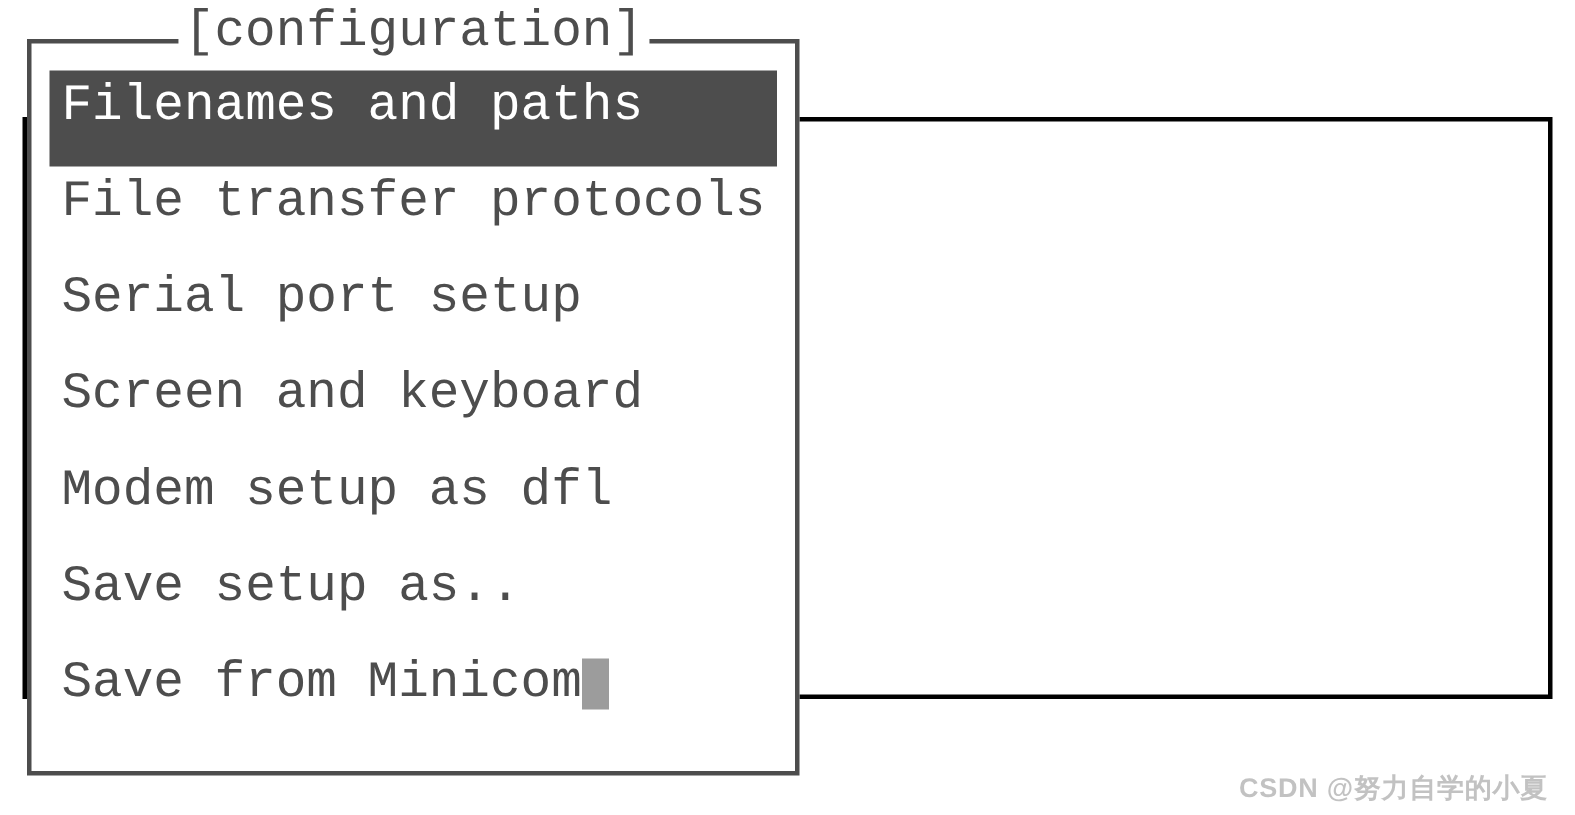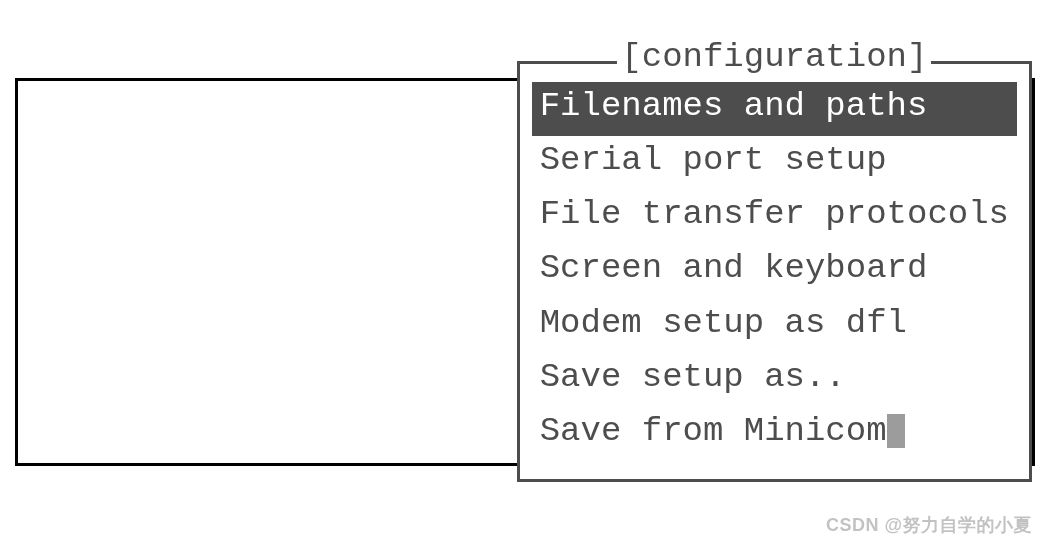--- a/index.html
+++ b/index.html
@@ -16,21 +16,21 @@
       display: flex;
       align-items: center;
       justify-content: center;
     }
     .outer-frame {
       border: 3px solid #000;
       width: 1020px;
       height: 388px;
       display: flex;
       align-items: center;
-      justify-content: flex-end;
+      justify-content: flex-start;
       position: relative;
     }
     .menu-box {
       border: 3px solid #4d4d4d;
       position: relative;
       padding: 18px 12px 18px 12px;
       background: #fff;
     }
     .menu-title {
       position: absolute;
@@ -44,21 +44,21 @@
       letter-spacing: 0px;
       line-height: 1;
     }
     .menu-list {
       list-style: none;
     }
     .menu-item {
       font-size: 34px;
       color: #4d4d4d;
       line-height: 1.3;
-      padding: 2px 8px 8px 8px;
+      padding: 2px 8px 18px 8px;
       white-space: pre;
       cursor: pointer;
       position: relative;
     }
     .menu-item.selected {
       background: #4d4d4d;
       color: #fff;
     }
     .cursor-block {
       display: inline-block;
@@ -82,22 +82,22 @@
   </style>
 </head>
 <body>
 
 <div class="outer-frame">
 
   <div class="menu-box">
     <div class="menu-title">[configuration]</div>
     <ul class="menu-list">
       <li class="menu-item selected"><span>Filenames and paths</span></li>
+      <li class="menu-item"><span>File transfer protocols</span></li>
       <li class="menu-item"><span>Serial port setup</span></li>
-      <li class="menu-item"><span>File transfer protocols</span></li>
       <li class="menu-item"><span>Screen and keyboard</span></li>
       <li class="menu-item"><span>Modem setup as dfl</span></li>
       <li class="menu-item"><span>Save setup as..</span></li>
       <li class="menu-item"><span>Save from Minicom</span><span class="cursor-block"></span></li>
     </ul>
   </div>
 
 </div>
 
 <div class="watermark">CSDN @努力自学的小夏</div>

